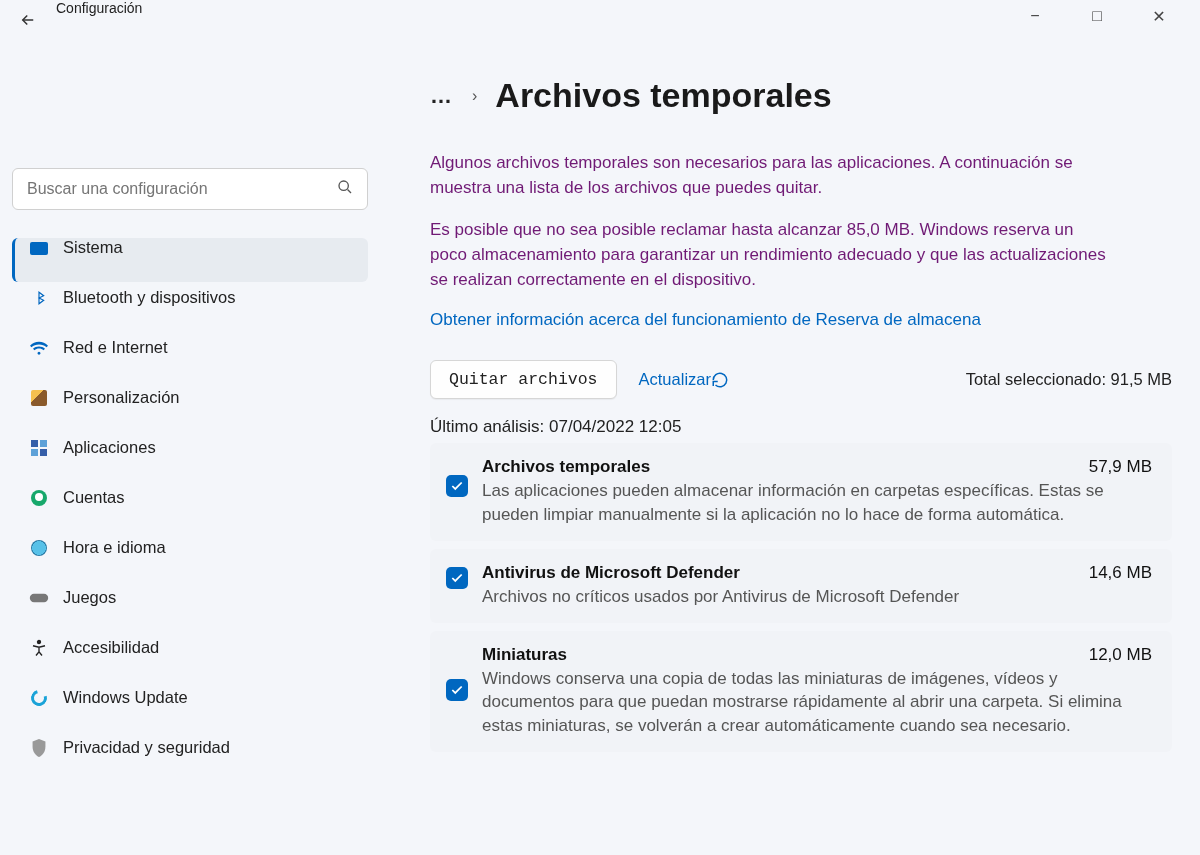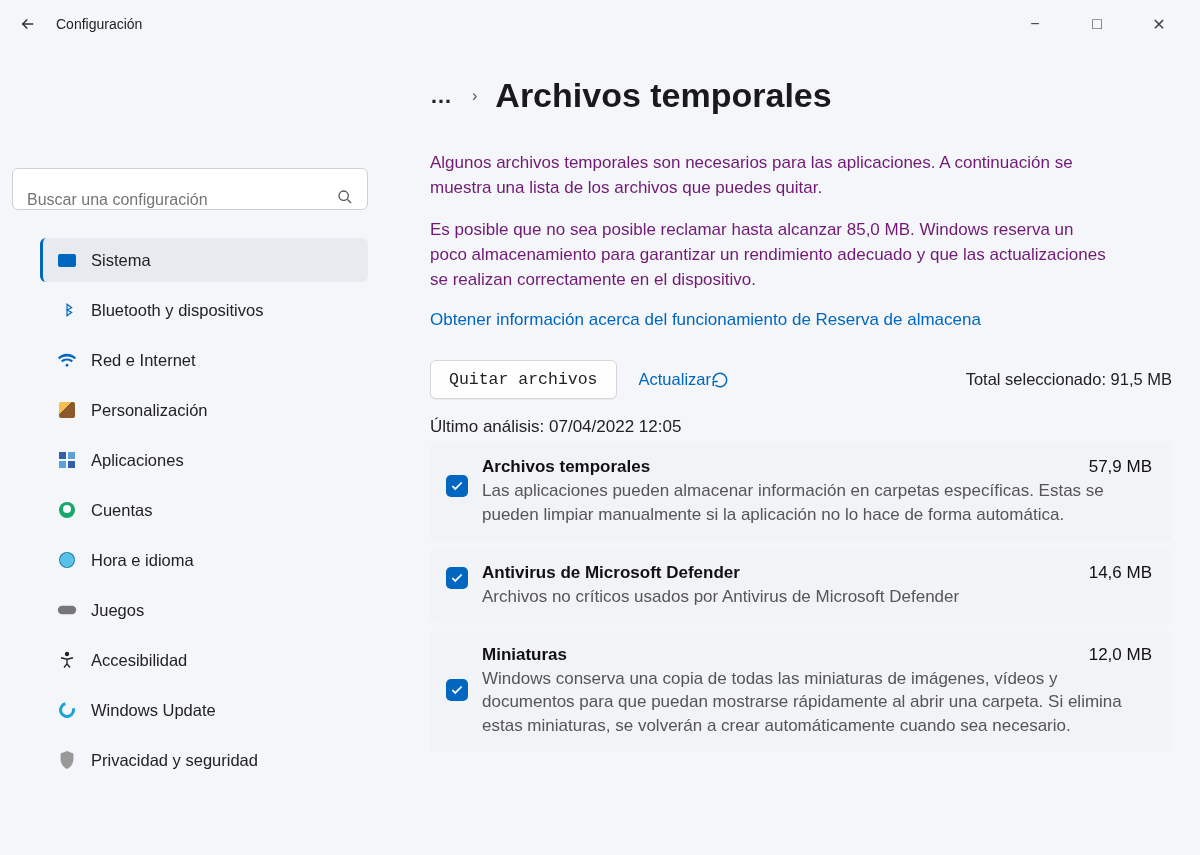--- a/index.html
+++ b/index.html
@@ -1,32 +1,32 @@
 <!DOCTYPE html>
 <html><head>
 <meta charset="utf-8">
 <style>
   * { margin: 0; padding: 0; box-sizing: border-box; font-family: "Segoe UI", -apple-system, sans-serif; }
   body { background: #f4f6fa; width: 1200px; height: 855px; overflow: hidden; color: #1a1a1a; }
 
   
-  .titlebar { height: 48px; display: flex; align-items: center; padding: 0 8px; }
+  .titlebar { height: 48px; display: flex; padding: 0 8px; }
   .back-btn { width: 40px; height: 40px; display:flex; align-items:center; justify-content:center; font-size: 18px; color:#333; }
   .app-title { font-size: 14px; margin-left: 8px; color:#222; }
   .win-controls { margin-left: auto; display:flex; gap: 16px; padding-right: 10px; }
   .win-btn { width: 46px; height: 32px; display:flex; align-items:center; justify-content:center; color:#444; }
 
   .layout { display:flex; height: calc(855px - 48px); }
 
   
   .sidebar { width: 380px; padding: 120px 12px 0 12px; display:flex; flex-direction:column; gap: 6px; }
-  .search-box { background:#fff; border:1px solid #d0d0d0; border-radius:6px; height:42px; display:flex; align-items:flex-end; padding:0 14px; margin-bottom: 22px;}
+  .search-box { background:#fff; border:1px solid #d0d0d0; border-radius:6px; height:42px; display:flex; align-items:center; padding:0 14px; margin-bottom: 22px;}
   .search-box input { border:none; outline:none; flex:1; font-size:16px; background:transparent; }
   .search-box .sicon { color:#555; }
-  .side-item { display:flex; align-items:center; gap:14px; height:44px; padding:0 14px; border-radius:6px; font-size:16.5px; color:#222; border-left: 3px solid transparent; margin-left: 28px;}
+  .side-item { display:flex; align-items:flex-start; gap:14px; height:44px; padding:0 14px; border-radius:6px; font-size:16.5px; color:#222; border-left: 3px solid transparent;}
   .side-item.selected { background:#e7ebf0; border-left: 3px solid #0067c0; }
   .side-icon { width:20px; height:20px; display:flex; align-items:center; justify-content:center; font-size:15px; }
 
   
   .main { flex:1; padding: 28px 28px 0 50px; overflow:hidden; }
   .breadcrumb { display:flex; align-items:center; gap:18px; margin-bottom: 36px; }
   .ellipsis { font-size:22px; font-weight:700; letter-spacing:2px; color:#222; }
   .chev { font-size:16px; color:#555; }
   .page-title { font-size:34px; font-weight:600; }
 

